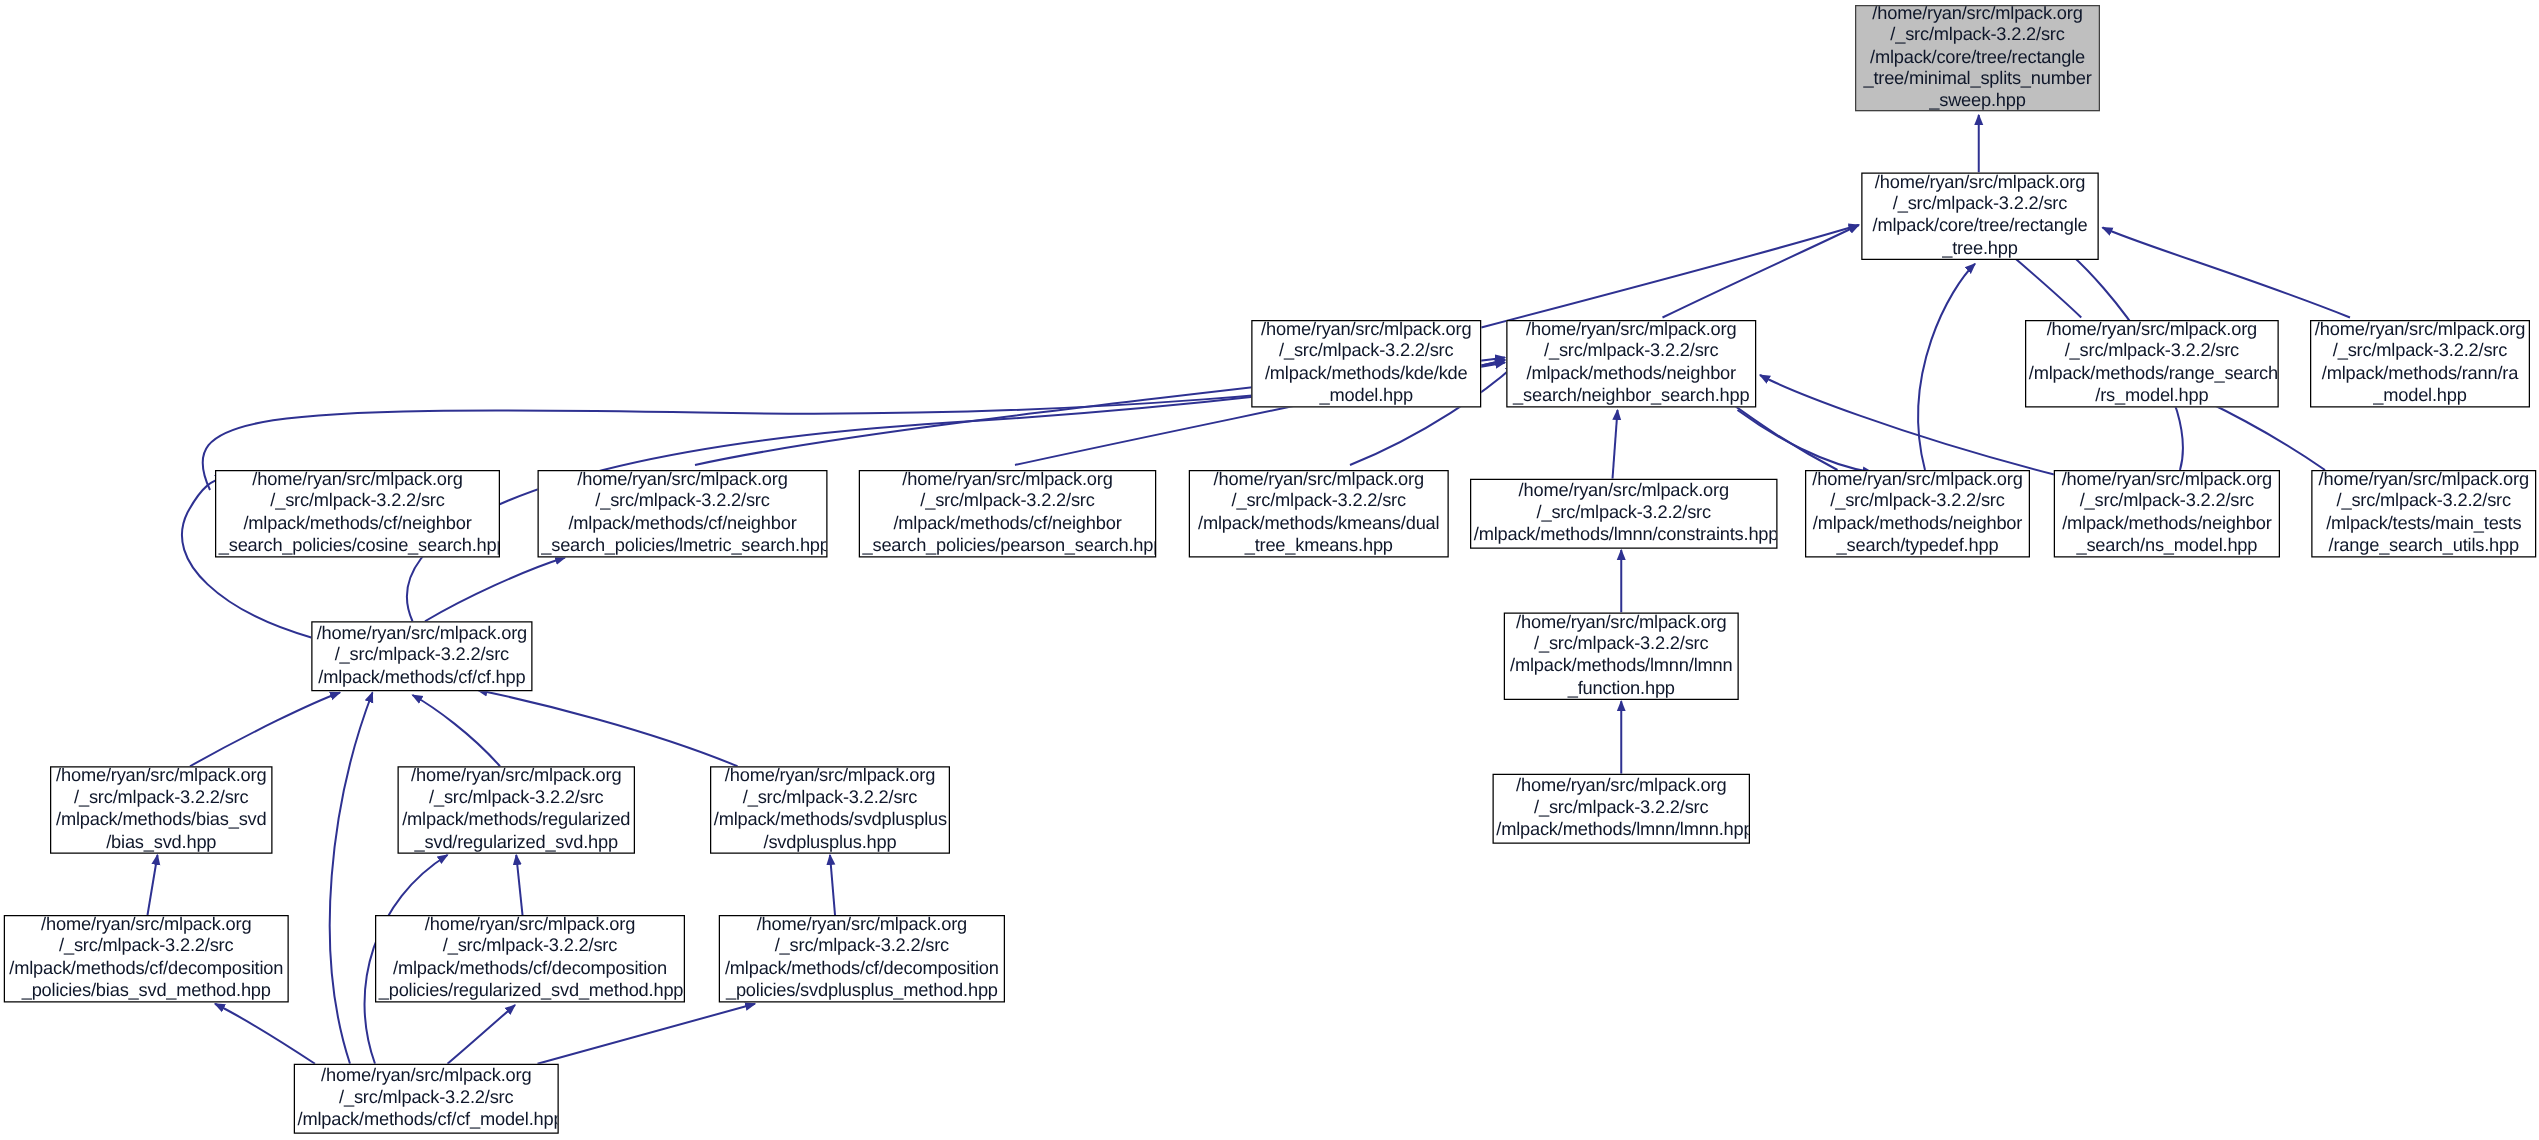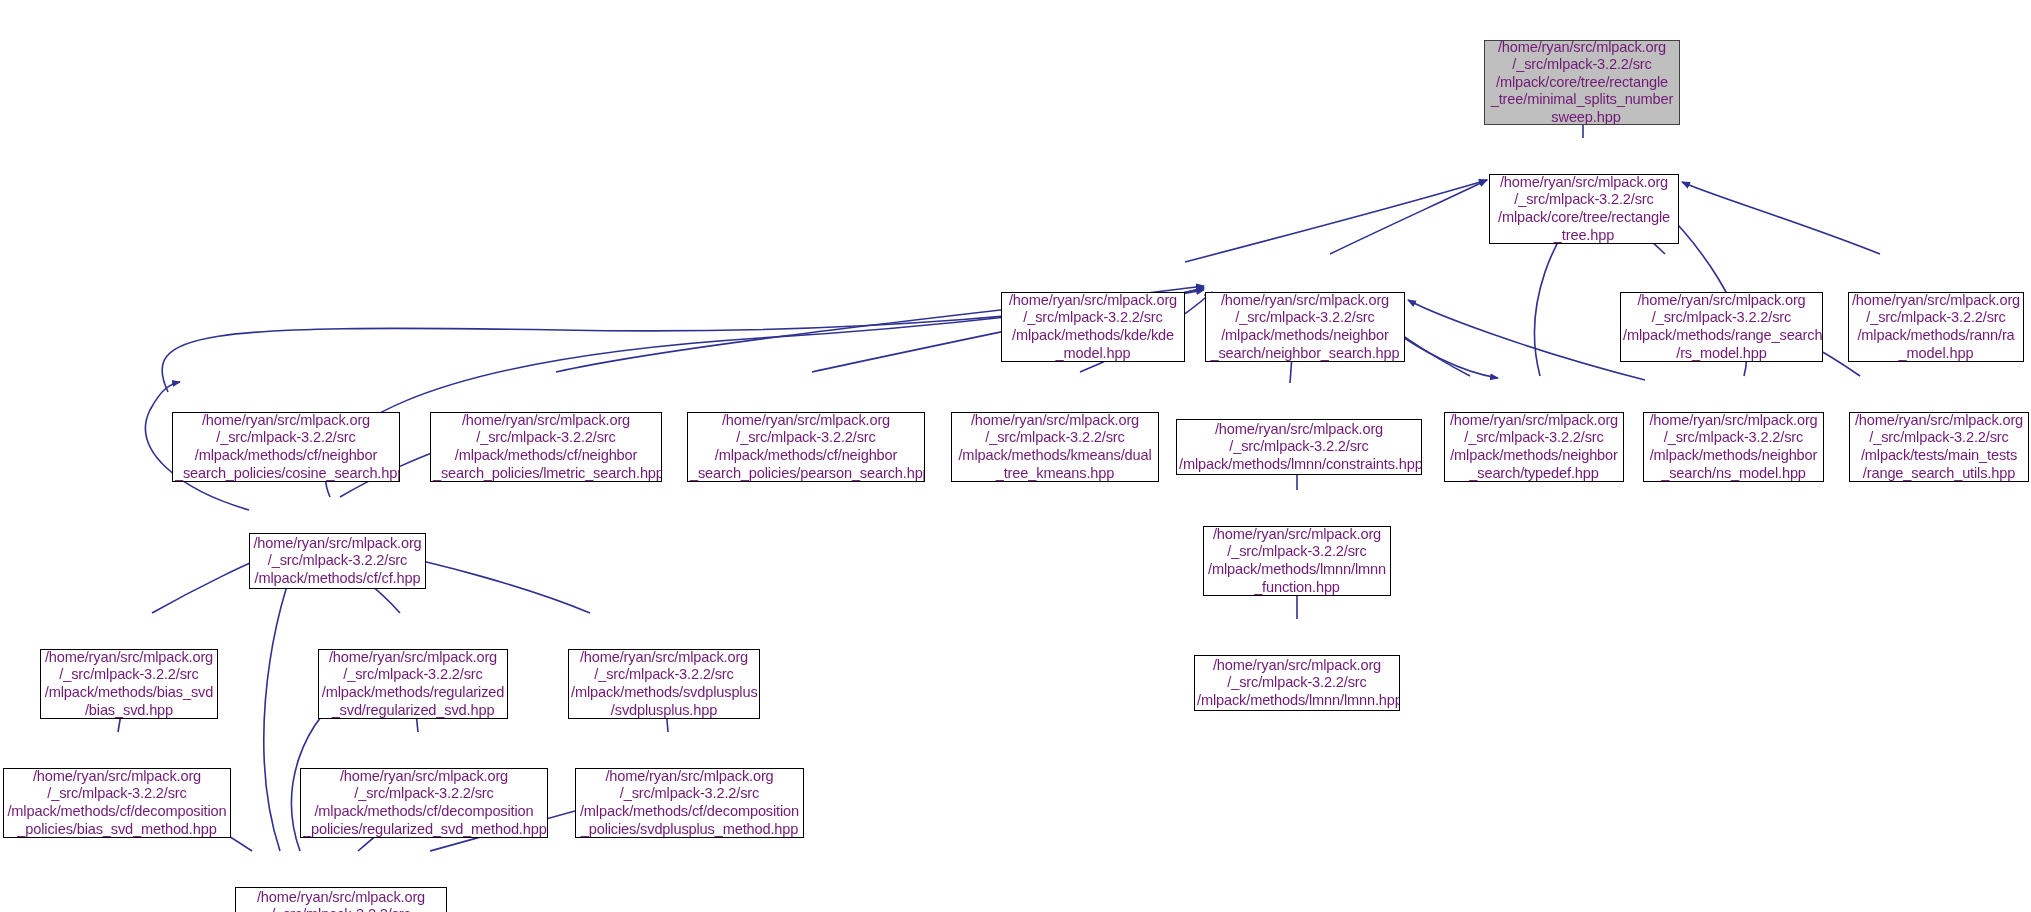--- a/index.html
+++ b/index.html
@@ -21,32 +21,31 @@
     top: 0;
     width: 2031px;
     height: 912px;
     pointer-events: none;
   }
   .node {
     position: absolute;
     box-sizing: border-box;
     border: 1px solid #000000;
     background: #ffffff;
-    color: #701a75;
+    color: #0f172a;
     font-size: 14.6px;
     line-height: 17.6px;
     letter-spacing: -0.15px;
     text-align: center;
     display: flex;
     align-items: center;
     justify-content: center;
     overflow: hidden;
     white-space: pre-line;
     padding: 0 2px;
-    margin-top: 36px;
   }
   .node.root {
     background: #bfbfbf;
     border: 1px solid #404040;
   }
   .node-text {
     display: block;
     width: 100%;
     white-space: pre-line;
   }

